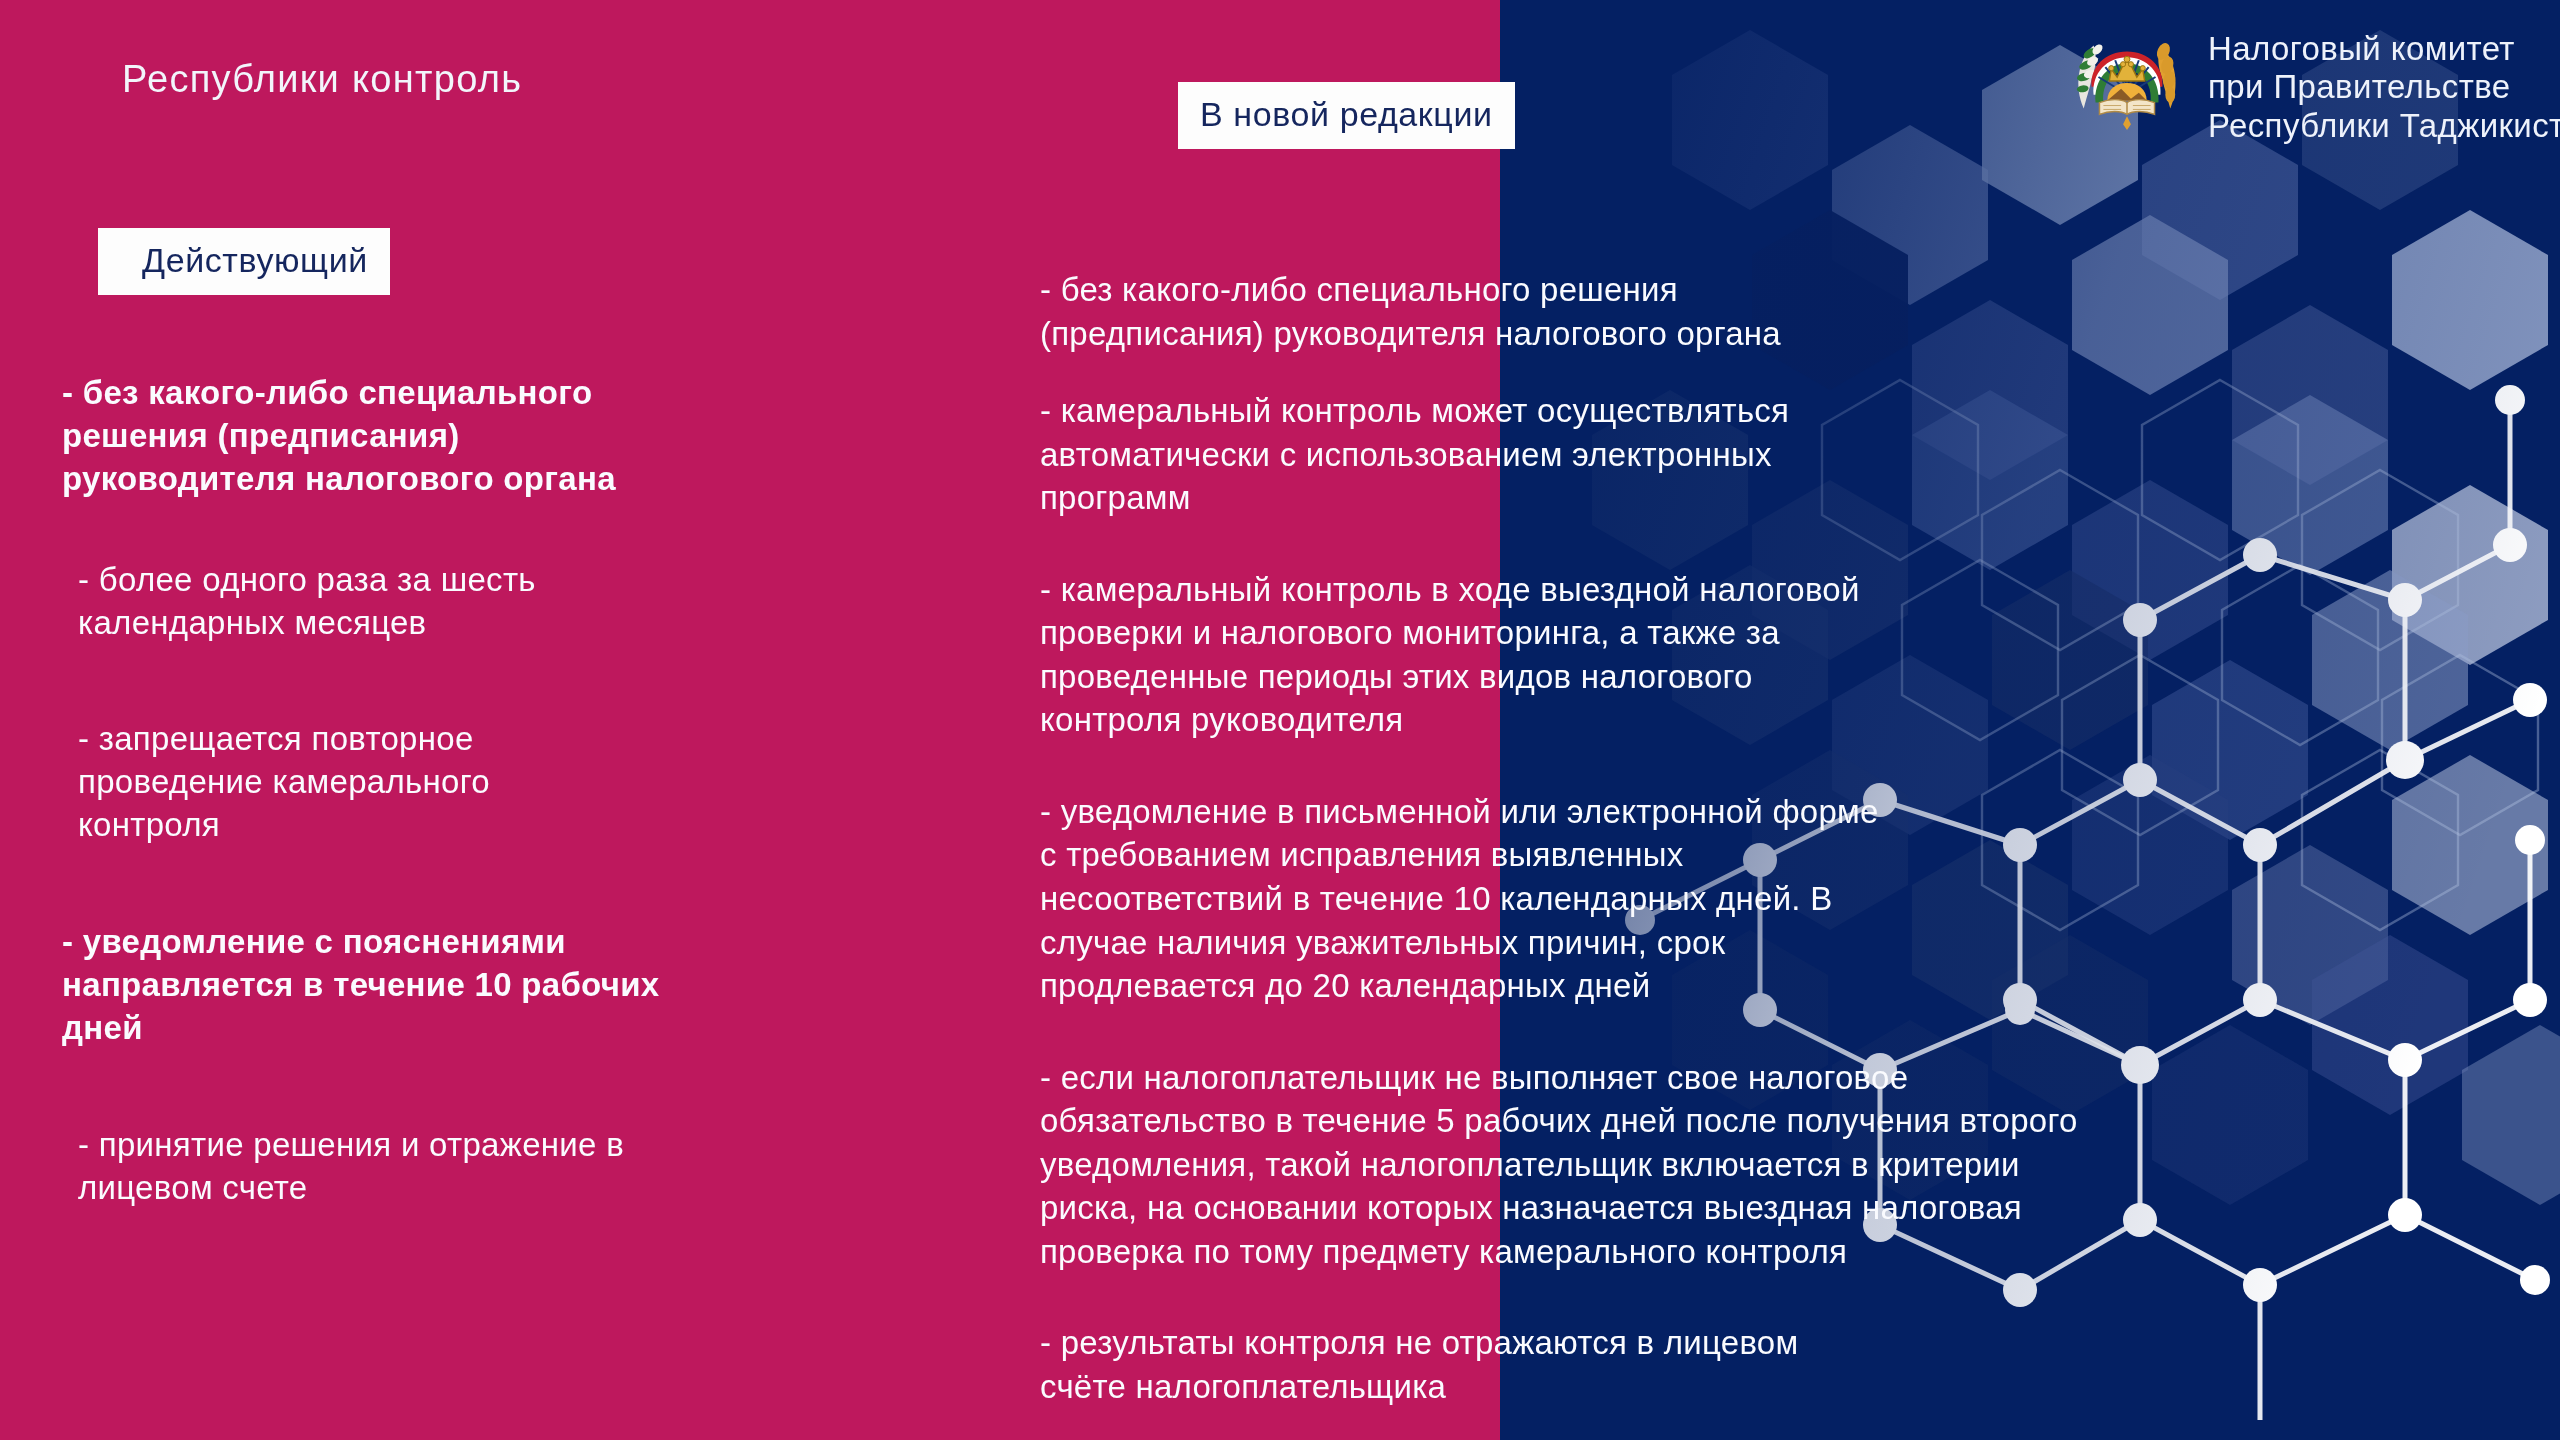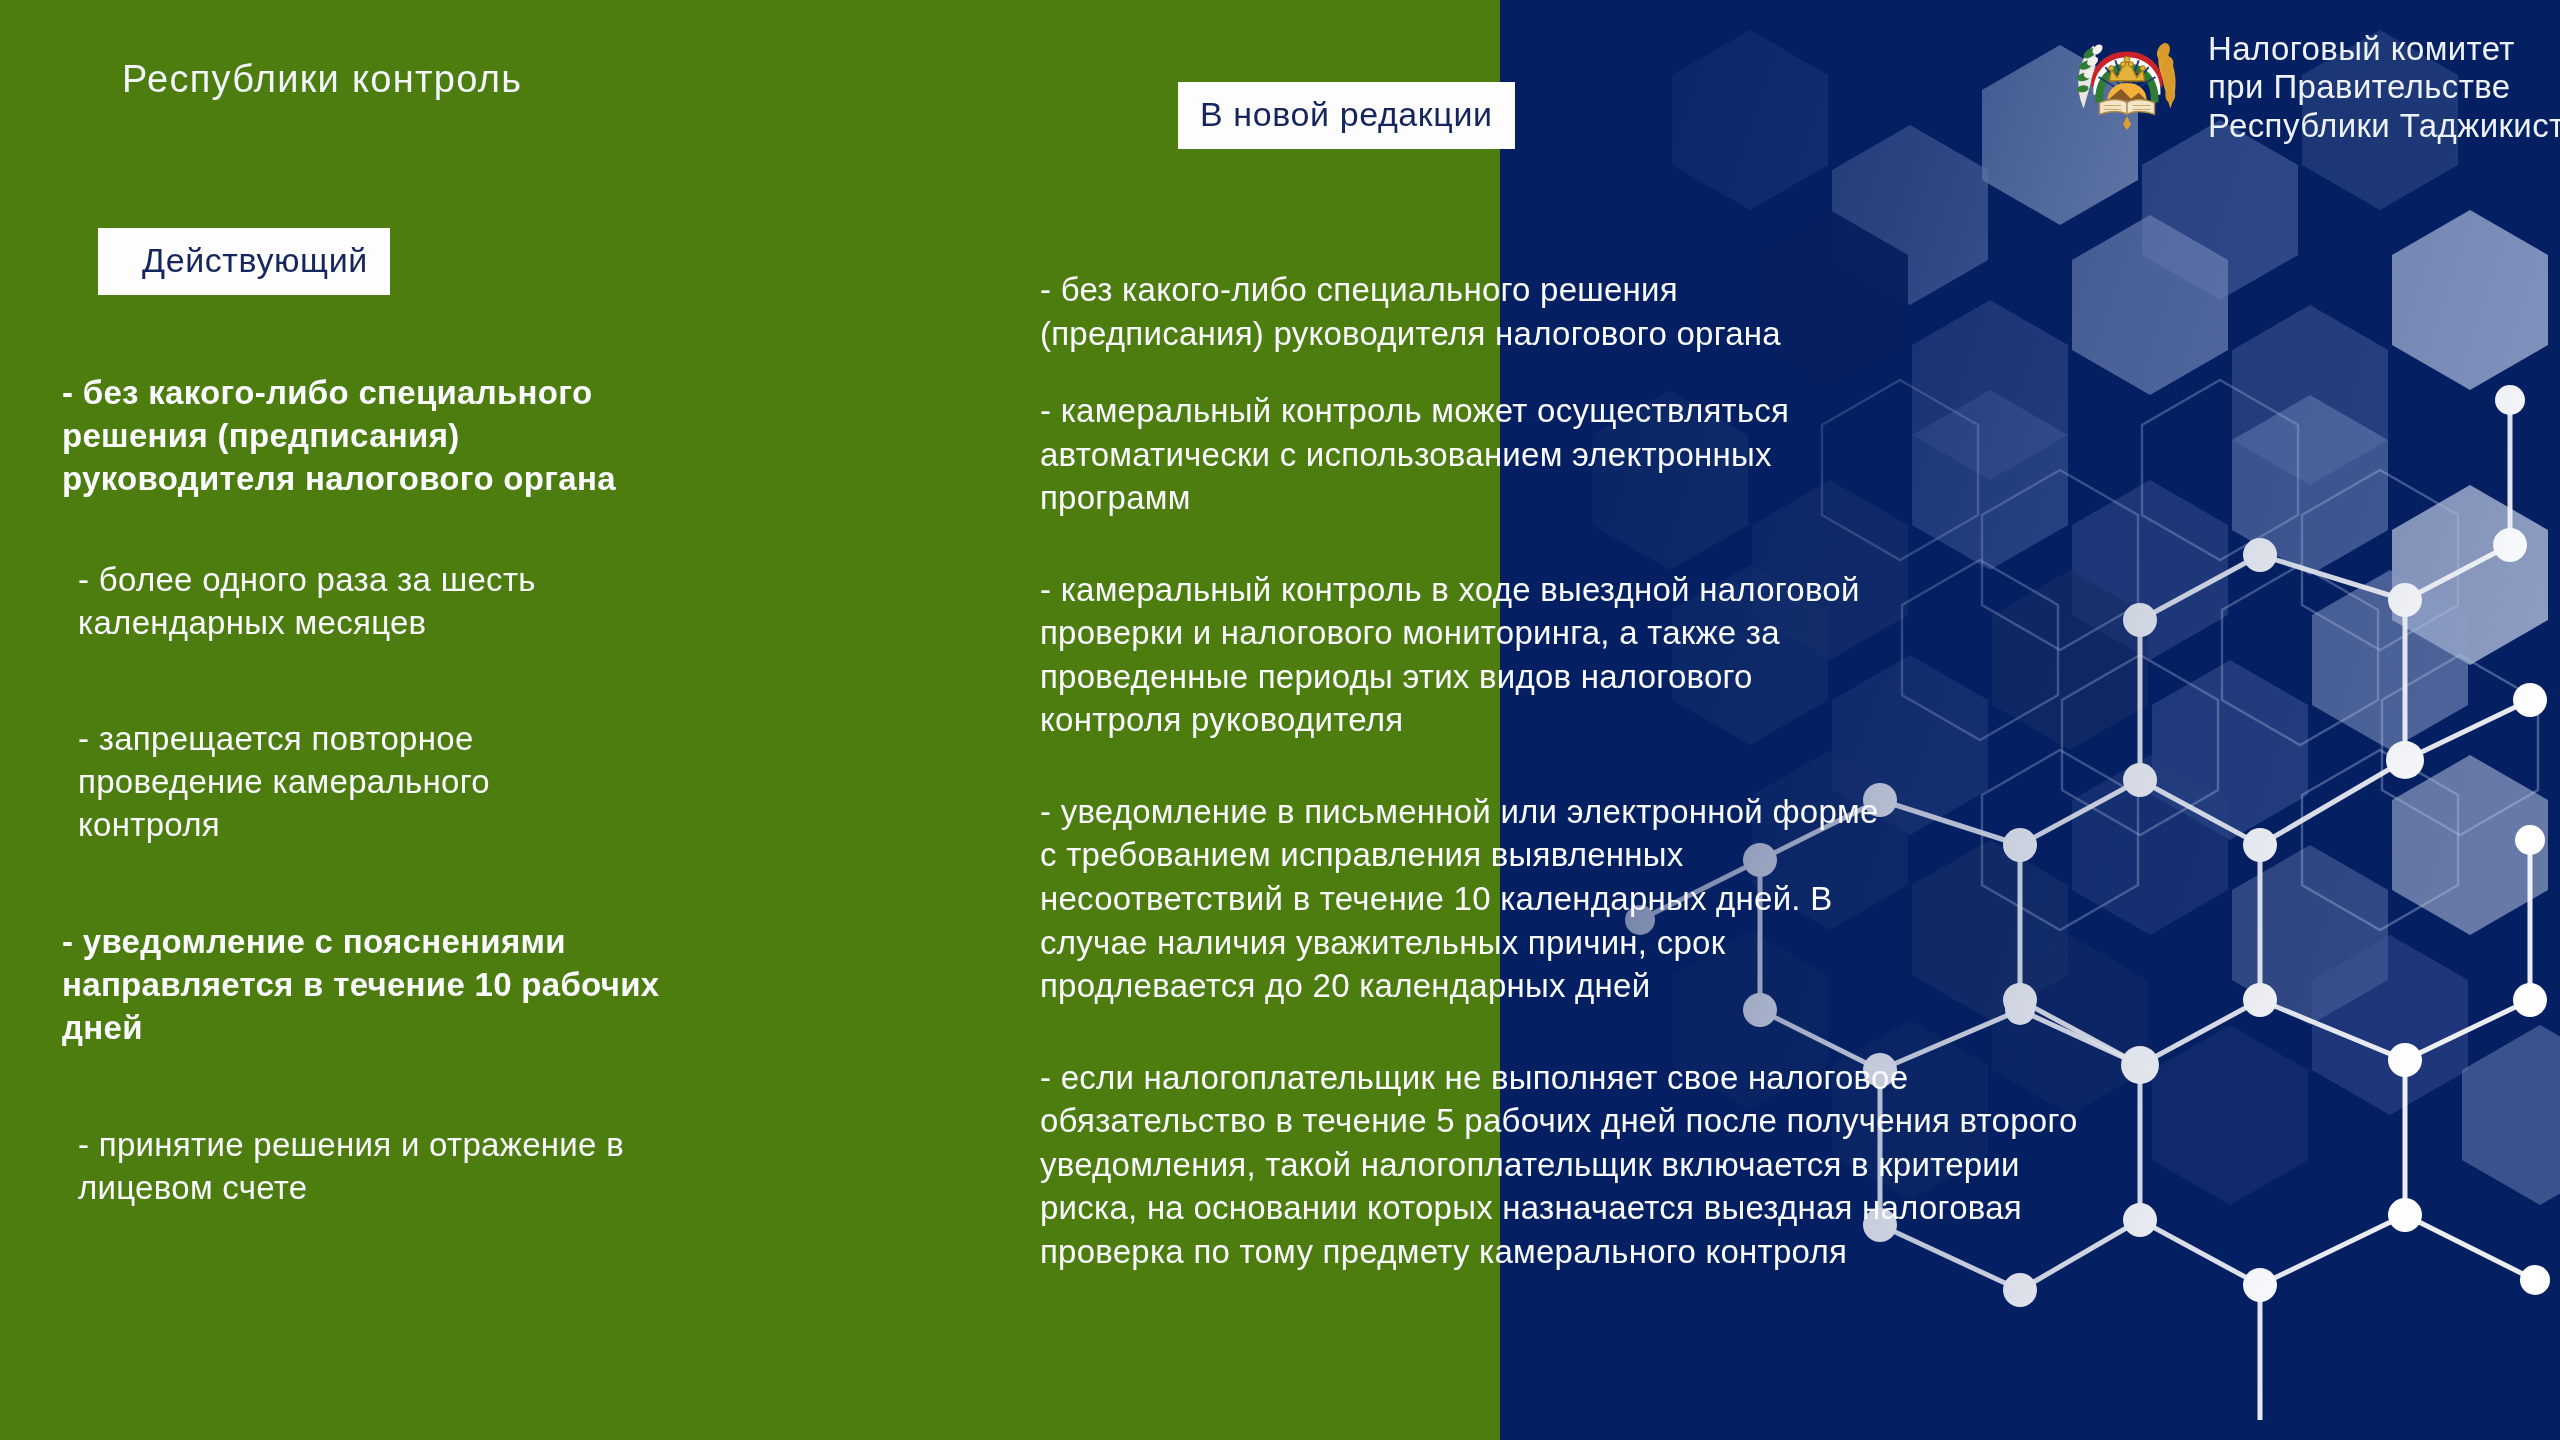--- a/index.html
+++ b/index.html
@@ -2,21 +2,21 @@
 <html lang="ru"><head>
 <meta charset="utf-8">
 <style>
   html,body{margin:0;padding:0;background:#000;}
   body{font-family:"Liberation Sans", sans-serif;}
 
   #slide{
     position:relative;
     width:2560px;
     height:1440px;
-    background:#4d7c0f;
+    background:#be185d;
     overflow:hidden;
   }
 
   
   #artwork{
     position:absolute;
     top:0; right:0;
     width:1060px; height:1440px;
     overflow:hidden;
     pointer-events:none;
@@ -313,15 +313,17 @@
     <p class="para i0 gap-lg"> - уведомление в письменной или электронной форме
 с требованием исправления выявленных
 несоответствий в течение 10 календарных дней. В
 случае наличия уважительных причин, срок
 продлевается до 20 календарных дней</p>
     <p class="para i0 gap-lg"> - если налогоплательщик не выполняет свое налоговое
 обязательство в течение 5 рабочих дней после получения второго
 уведомления, такой налогоплательщик включается в критерии
 риска, на основании которых назначается выездная налоговая
 проверка по тому предмету камерального контроля</p>
+    <p class="para i0">  - результаты контроля не отражаются в лицевом
+  счёте налогоплательщика</p>
   </div>
 
 </div>
 
 </body></html>

